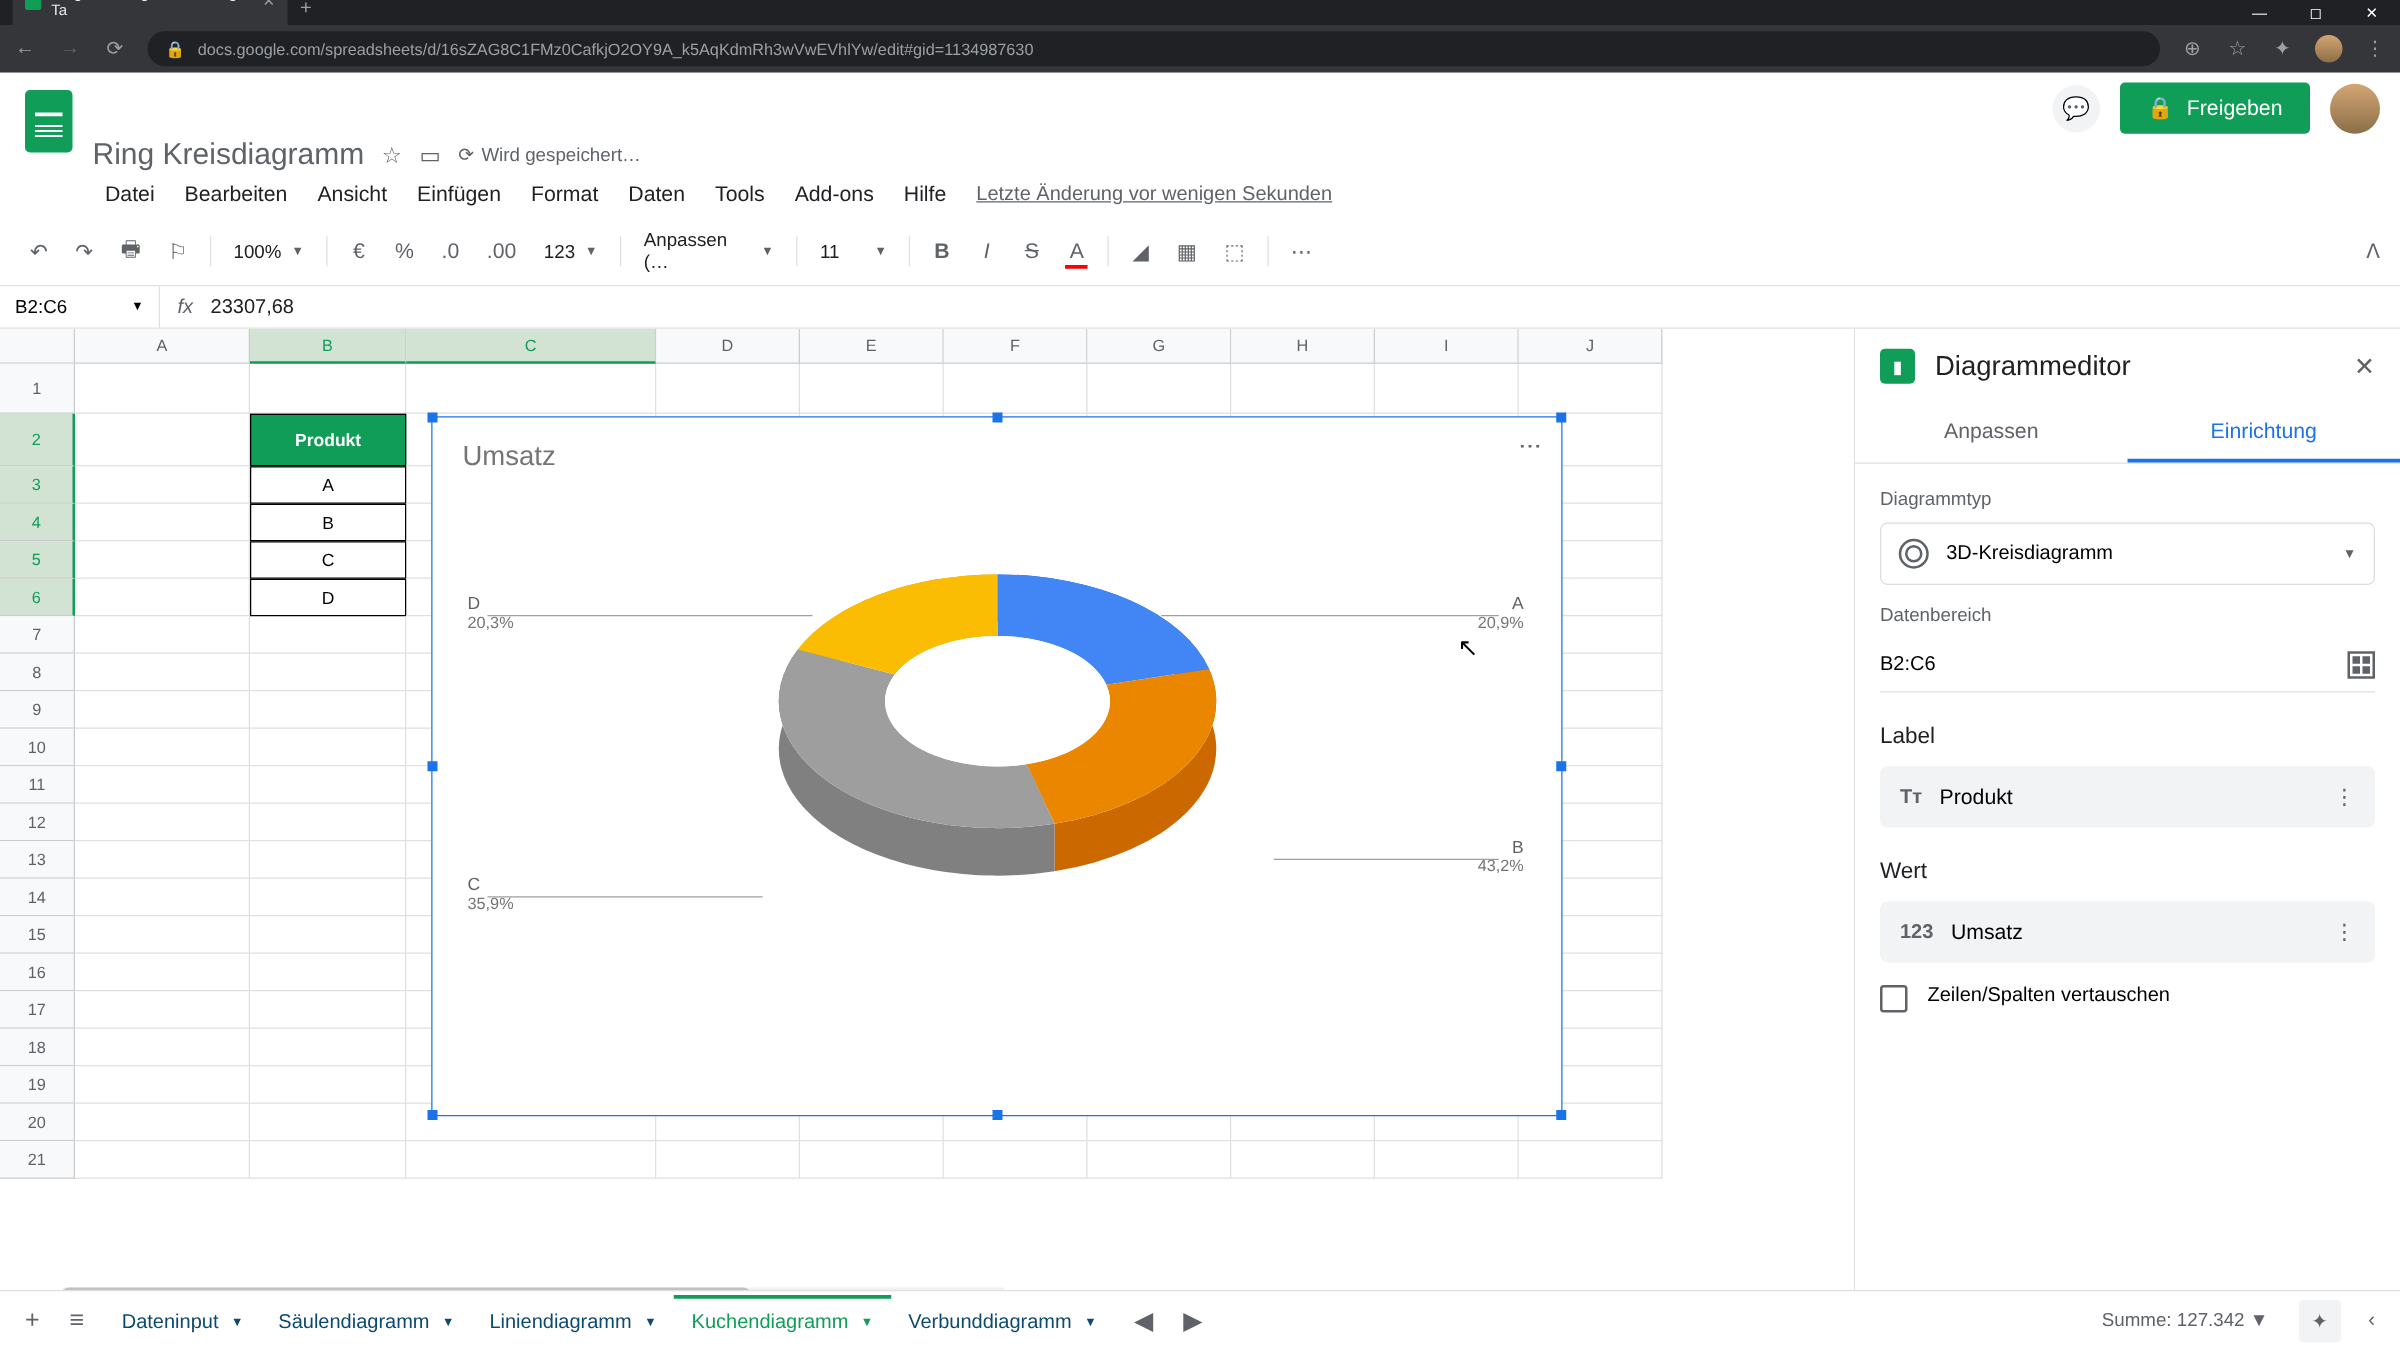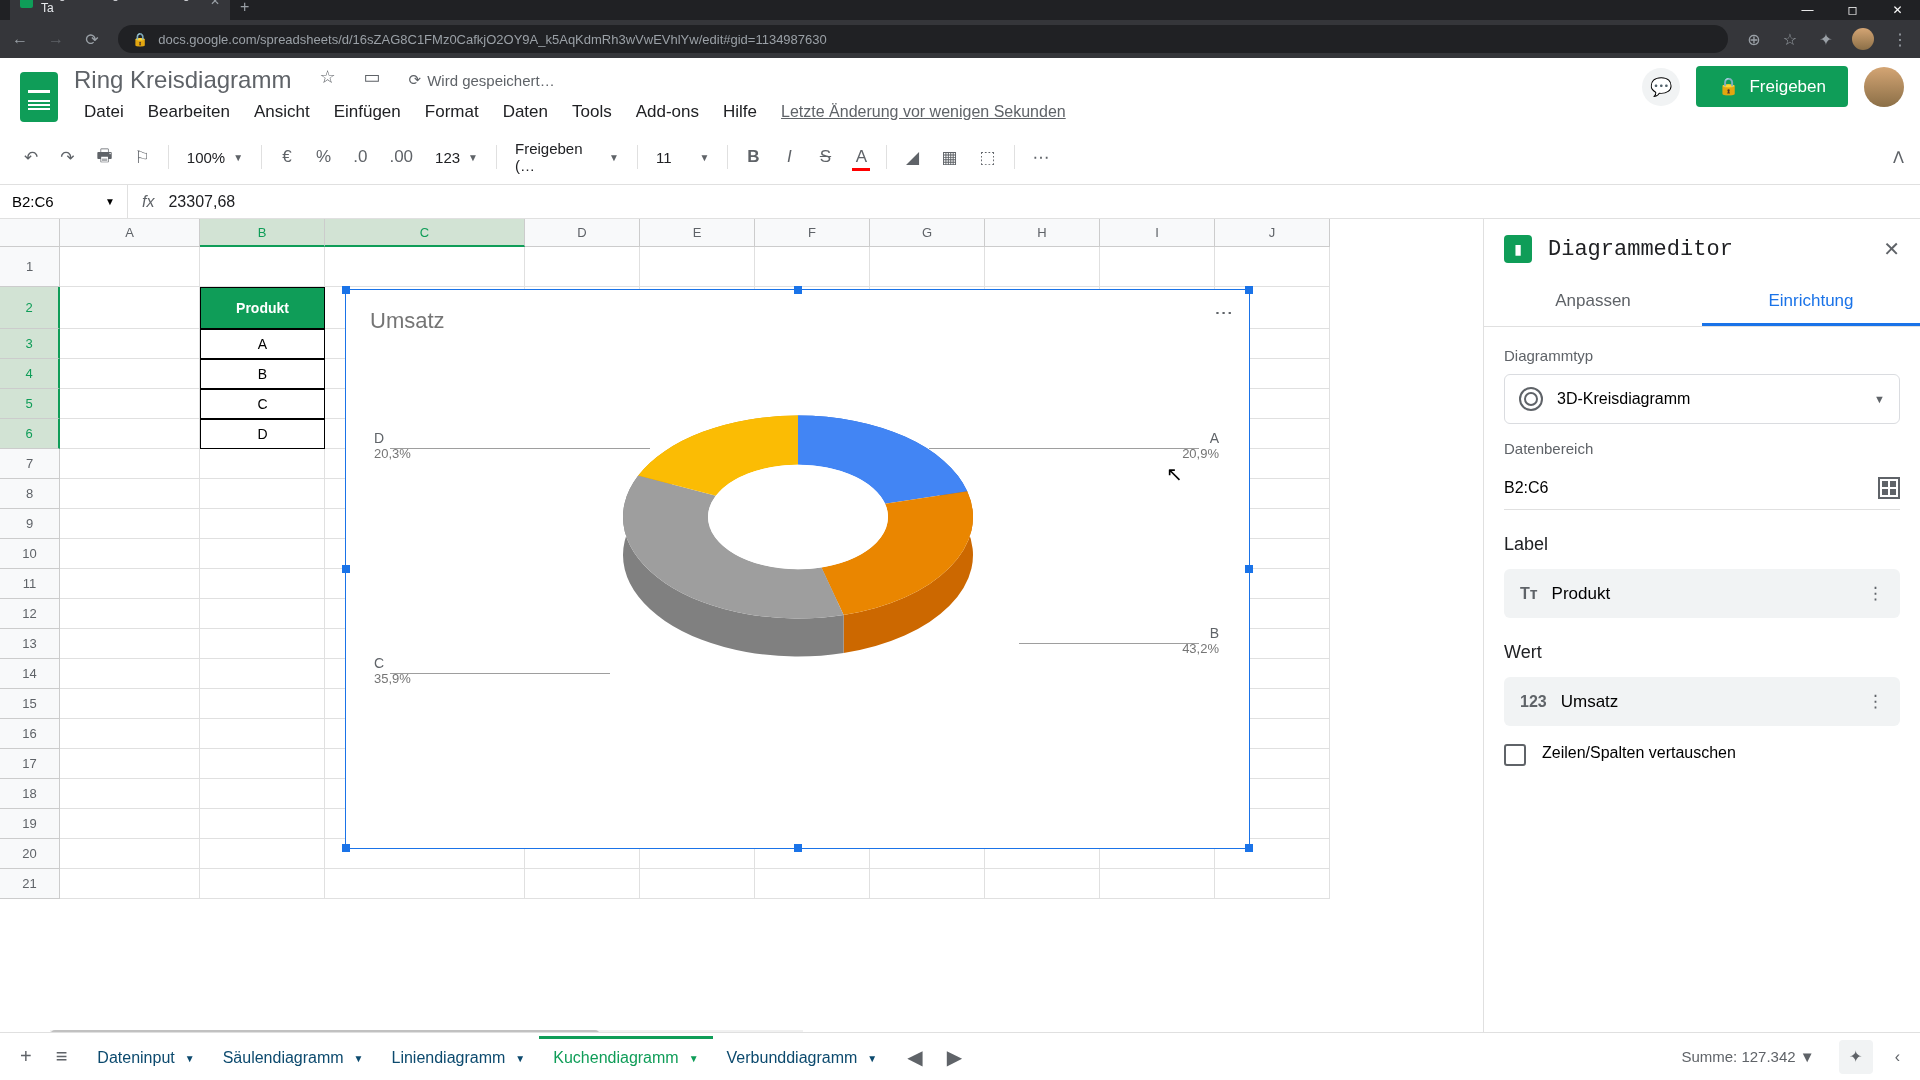--- a/index.html
+++ b/index.html
@@ -22,21 +22,21 @@
 .app { background: #fff; height: 1022px; display: flex; flex-direction: column; }
 
 
 .doc-header { padding: 8px 16px 0; display: flex; align-items: flex-start; gap: 12px; }
 .doc-logo { width: 46px; height: 62px; display: flex; align-items: center; justify-content: center; }
 .doc-logo-inner { width: 38px; height: 50px; background: #0f9d58; border-radius: 4px; position: relative; }
 .doc-logo-inner::before, .doc-logo-inner::after { content: ''; position: absolute; background: #fff; left: 8px; right: 8px; }
 .doc-logo-inner::before { top: 18px; height: 3px; }
 .doc-logo-inner::after { top: 28px; height: 10px; background: repeating-linear-gradient(#fff 0 2px, #0f9d58 2px 4px); }
 .doc-title-area { flex: 1; }
-.doc-title-row { display: flex; gap: 28px; }
+.doc-title-row { display: flex; align-items: center; gap: 14px; margin-top: 44px; }
 .doc-title { font-size: 24px; color: #5f6368; }
 .doc-small-icon { color: #5f6368; font-size: 18px; }
 .saving { color: #5f6368; font-size: 15px; display: flex; align-items: center; gap: 6px; }
 .menu-bar { display: flex; gap: 4px; padding: 6px 0; align-items: center; }
 .menu-item { font-size: 17px; color: #202124; padding: 2px 10px; border-radius: 4px; cursor: pointer; }
 .last-edit { color: #5f6368; font-size: 16px; text-decoration: underline; margin-left: 10px; }
 .header-right { display: flex; align-items: center; gap: 16px; }
 .comment-btn { width: 38px; height: 38px; border-radius: 50%; background: #f1f3f4; display: flex; align-items: center; justify-content: center; color: #5f6368; font-size: 18px; }
 .share-btn { background: #0f9d58; color: #fff; font-weight: 500; padding: 10px 22px; border-radius: 4px; display: flex; align-items: center; gap: 10px; font-size: 17px; }
 .avatar { width: 40px; height: 40px; border-radius: 50%; background: linear-gradient(#d4a574, #8b6f47); }
@@ -89,21 +89,21 @@
 .slice-label .ln { display: block; font-size: 13px; color: #757575; }
 .leader { position: absolute; height: 1px; background: #9e9e9e; }
 
 
 .cursor { position: absolute; left: 1166px; top: 243px; font-size: 20px; color: #000; }
 
 
 .editor-panel { width: 437px; border-left: 1px solid #e0e0e0; background: #fff; display: flex; flex-direction: column; }
 .panel-header { display: flex; align-items: center; padding: 16px 20px; gap: 16px; }
 .panel-icon { width: 28px; height: 28px; background: #0f9d58; border-radius: 4px; display: flex; align-items: center; justify-content: center; color: #fff; font-size: 14px; }
-.panel-title { font-size: 22px; color: #202124; font-weight: 500; flex: 1; font-family: Liberation Mono, monospace; }
+.panel-title { font-size: 22px; color: #202124; font-weight: 500; flex: 1; }
 .panel-close { color: #5f6368; font-size: 20px; }
 .panel-tabs { display: flex; border-bottom: 1px solid #e0e0e0; }
 .panel-tab { flex: 1; text-align: center; padding: 12px; font-size: 17px; color: #5f6368; border-bottom: 3px solid transparent; }
 .panel-tab.active { color: #1a73e8; border-bottom-color: #1a73e8; font-weight: 500; }
 .panel-body { padding: 20px; overflow-y: auto; flex: 1; }
 .field-label { font-size: 15px; color: #5f6368; margin-bottom: 10px; margin-top: 16px; }
 .field-label:first-child { margin-top: 0; }
 .chart-type-select { border: 1px solid #dadce0; border-radius: 6px; padding: 12px 14px; display: flex; align-items: center; gap: 14px; font-size: 16px; }
 .chart-type-icon { width: 24px; height: 24px; border: 2px solid #5f6368; border-radius: 50%; position: relative; }
 .chart-type-icon::before { content:''; position:absolute; inset:3px; border:2px solid #5f6368; border-radius:50%; }
@@ -222,21 +222,21 @@
     <span class="tb-btn">€</span>
     <span class="tb-btn">%</span>
     <span class="tb-btn">.0</span>
     <span class="tb-btn">.00</span>
     <span class="tb-select">
         <span>123</span>
         <span class="caret">▼</span>
       </span>
     <span class="tb-sep"></span>
     <span class="tb-select" style="width:120px">
-        <span>Freigeben (…</span>
+        <span>Anpassen (…</span>
         <span class="caret">▼</span>
       </span>
     <span class="tb-sep"></span>
     <span class="tb-select">
         <span>11</span>
         <span class="caret" style="margin-left:20px">▼</span>
       </span>
     <span class="tb-sep"></span>
     <span class="tb-btn"><b>B</b></span>
     <span class="tb-btn"><i>I</i></span>

